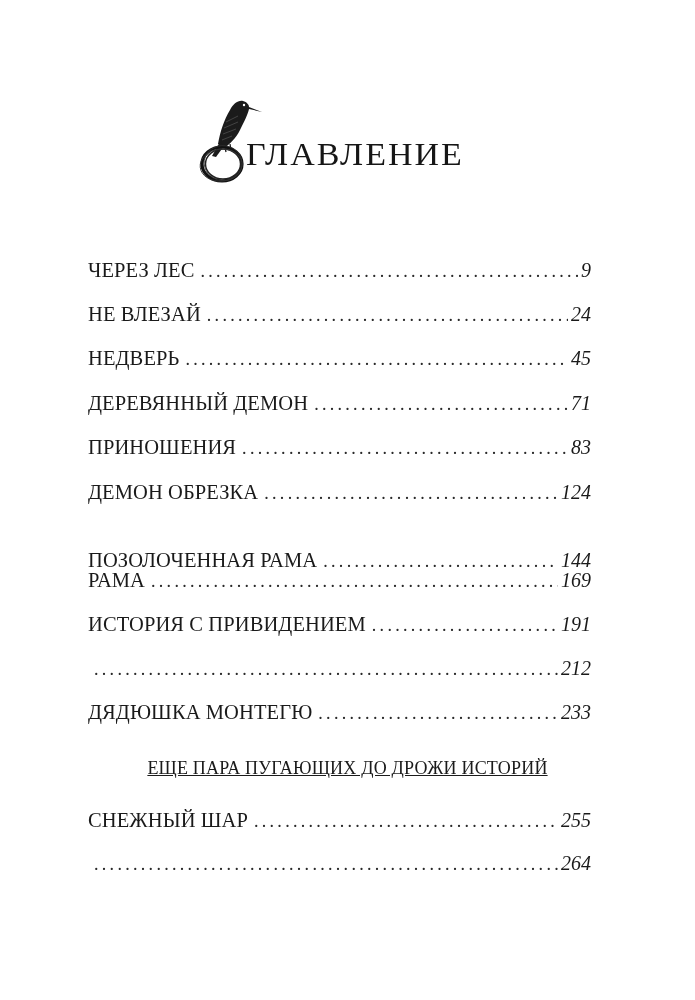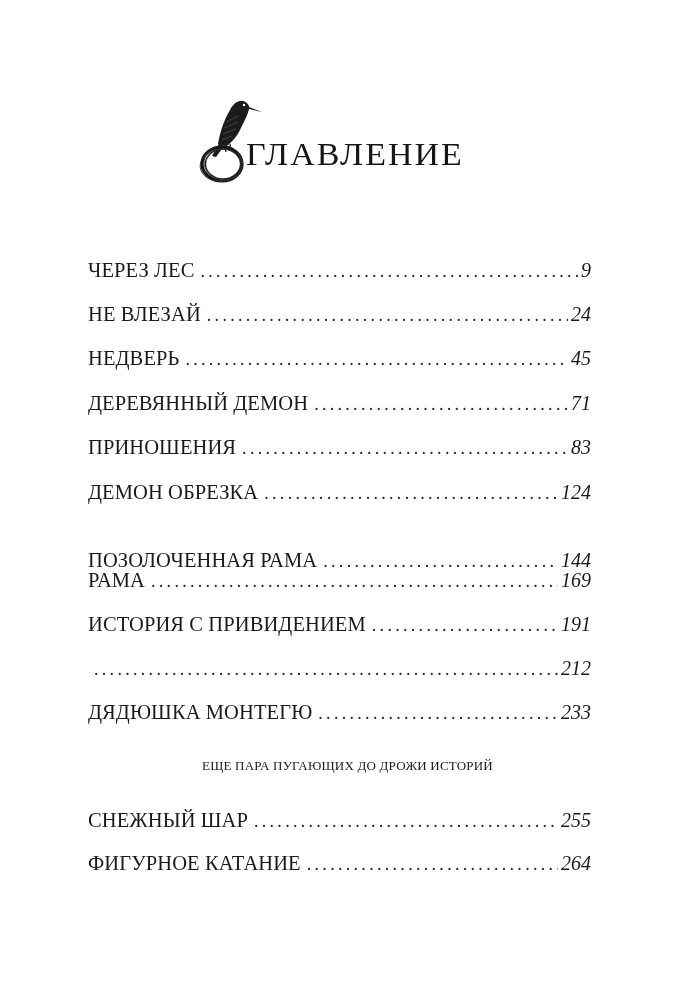--- a/index.html
+++ b/index.html
@@ -65,22 +65,23 @@
     .row .p {
       font-style: italic;
       white-space: nowrap;
       font-size: 20px;
     }
     .subtitle {
       position: absolute;
       left: 0; width: 695px;
       top: 758px;
       text-align: center;
-      font-size: 13px;
+      font-size: 18px;
       letter-spacing: 0.2px;
+      text-decoration: underline;
     }
   </style>
 </head>
 <body>
 
 <div class="title-wrap">
   <div class="title">
     <div class="drop-o">
       <svg width="80" height="92" viewBox="0 0 80 92">
 
@@ -159,19 +160,18 @@
     <span class="dots"></span>
     <span class="p">233</span>
   </div>
 
   <div class="row" style="top:805px">
     <span class="t">СНЕЖНЫЙ ШАР</span>
     <span class="dots"></span>
     <span class="p">255</span>
   </div>
   <div class="row" style="top:848px">
-    <span class="t">ФИГУРНОЕ КАТАНИЕ</span>
     <span class="dots"></span>
     <span class="p">264</span>
   </div>
 </div>
 
 <div class="subtitle">ЕЩЕ ПАРА ПУГАЮЩИХ ДО ДРОЖИ ИСТОРИЙ</div>
 
 </body></html>

